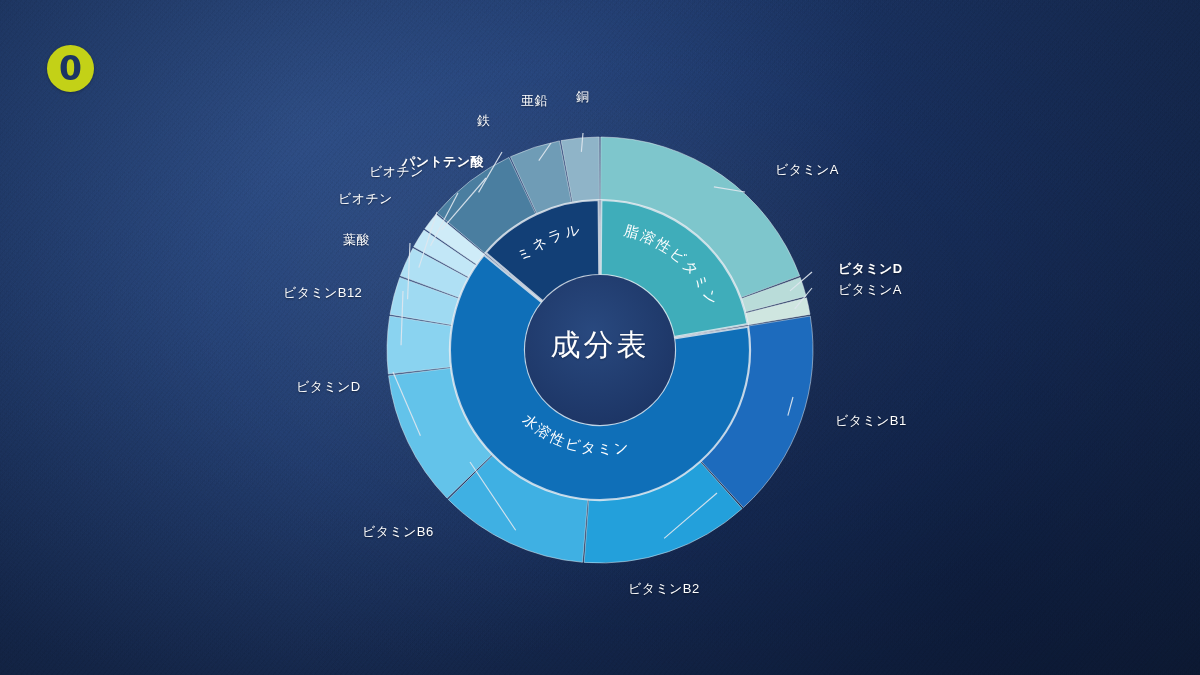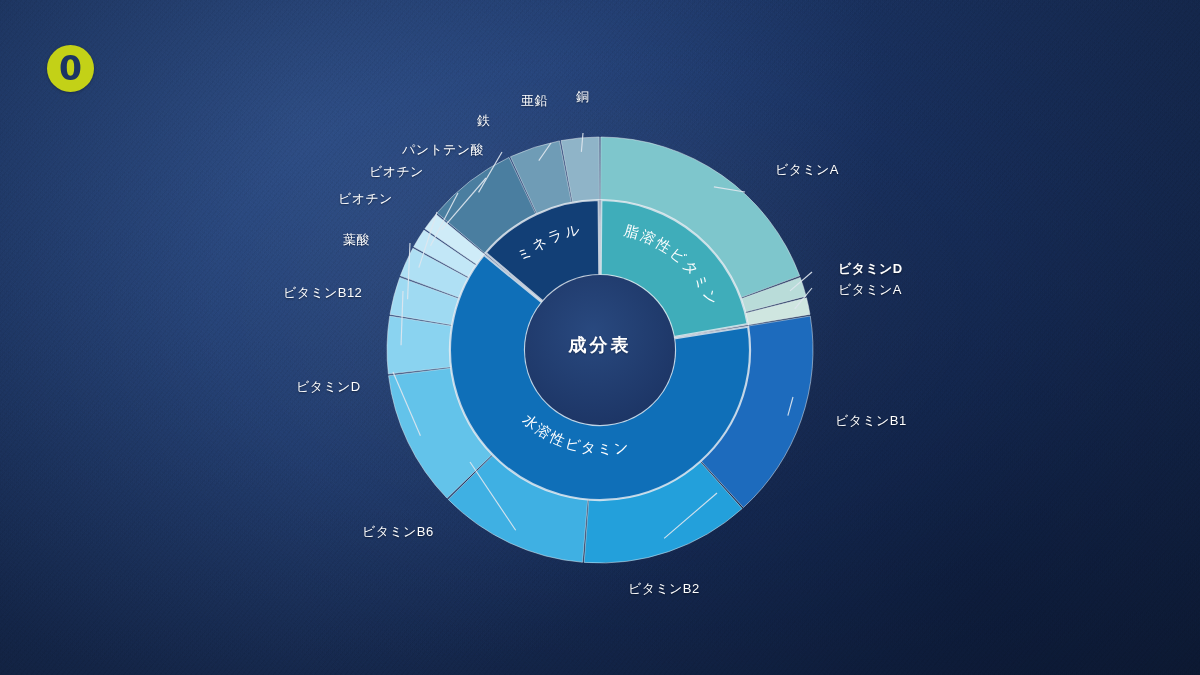--- a/index.html
+++ b/index.html
@@ -47,21 +47,21 @@
     font-size:43px;font-weight:700;letter-spacing:-.6px;color:#ffffff;line-height:1;
     font-family:"DejaVu Sans",sans-serif;
   }
 
   
   .chart-wrap{position:absolute;left:0;top:0;width:1200px;height:675px;z-index:5;}
   svg.sunburst{position:absolute;left:0;top:0;width:1200px;height:675px;overflow:visible;}
 
   .center-title{
     position:absolute;left:600px;top:345px;transform:translate(-50%,-50%);
-    font-size:18px;letter-spacing:3px;font-weight:700;color:#ffffff;
+    font-size:30px;letter-spacing:3px;font-weight:400;color:#ffffff;
     text-shadow:0 1px 2px rgba(0,0,0,.30);white-space:nowrap;z-index:6;
   }
 
   
   .lbl{
     position:absolute;z-index:7;white-space:nowrap;
     font-size:13px;color:#ffffff;letter-spacing:.4px;
     text-shadow:0 1px 2px rgba(0,0,0,.45);
   }
 
@@ -165,20 +165,20 @@
       <div class="lbl" style="left: 838px; top: 260px; font-weight: bold;">ビタミンD</div>
       <div class="lbl" style="left: 838px; top: 281px;">ビタミンA</div>
       <div class="lbl" style="left: 835px; top: 412px;">ビタミンB1</div>
       <div class="lbl" style="left: 628px; top: 580px;">ビタミンB2</div>
       <div class="lbl" style="left: 362px; top: 523px;">ビタミンB6</div>
       <div class="lbl" style="left: 296px; top: 378px;">ビタミンD</div>
       <div class="lbl" style="left: 283px; top: 284px;">ビタミンB12</div>
       <div class="lbl" style="left: 343px; top: 231px;">葉酸</div>
       <div class="lbl" style="left: 338px; top: 190px;">ビオチン</div>
       <div class="lbl" style="left: 369px; top: 163px;">ビオチン</div>
-      <div class="lbl" style="left: 402px; top: 141px;">パントテン酸</div>
+      <div class="lbl" style="left: 402px; top: 153px; font-weight: bold;">パントテン酸</div>
       <div class="lbl" style="left: 477px; top: 112px;">鉄</div>
       <div class="lbl" style="left: 521px; top: 92px;">亜鉛</div>
       <div class="lbl" style="left: 576px; top: 88px;">銅</div>
     </div>
 
 
 </div>
 
 </body></html>

